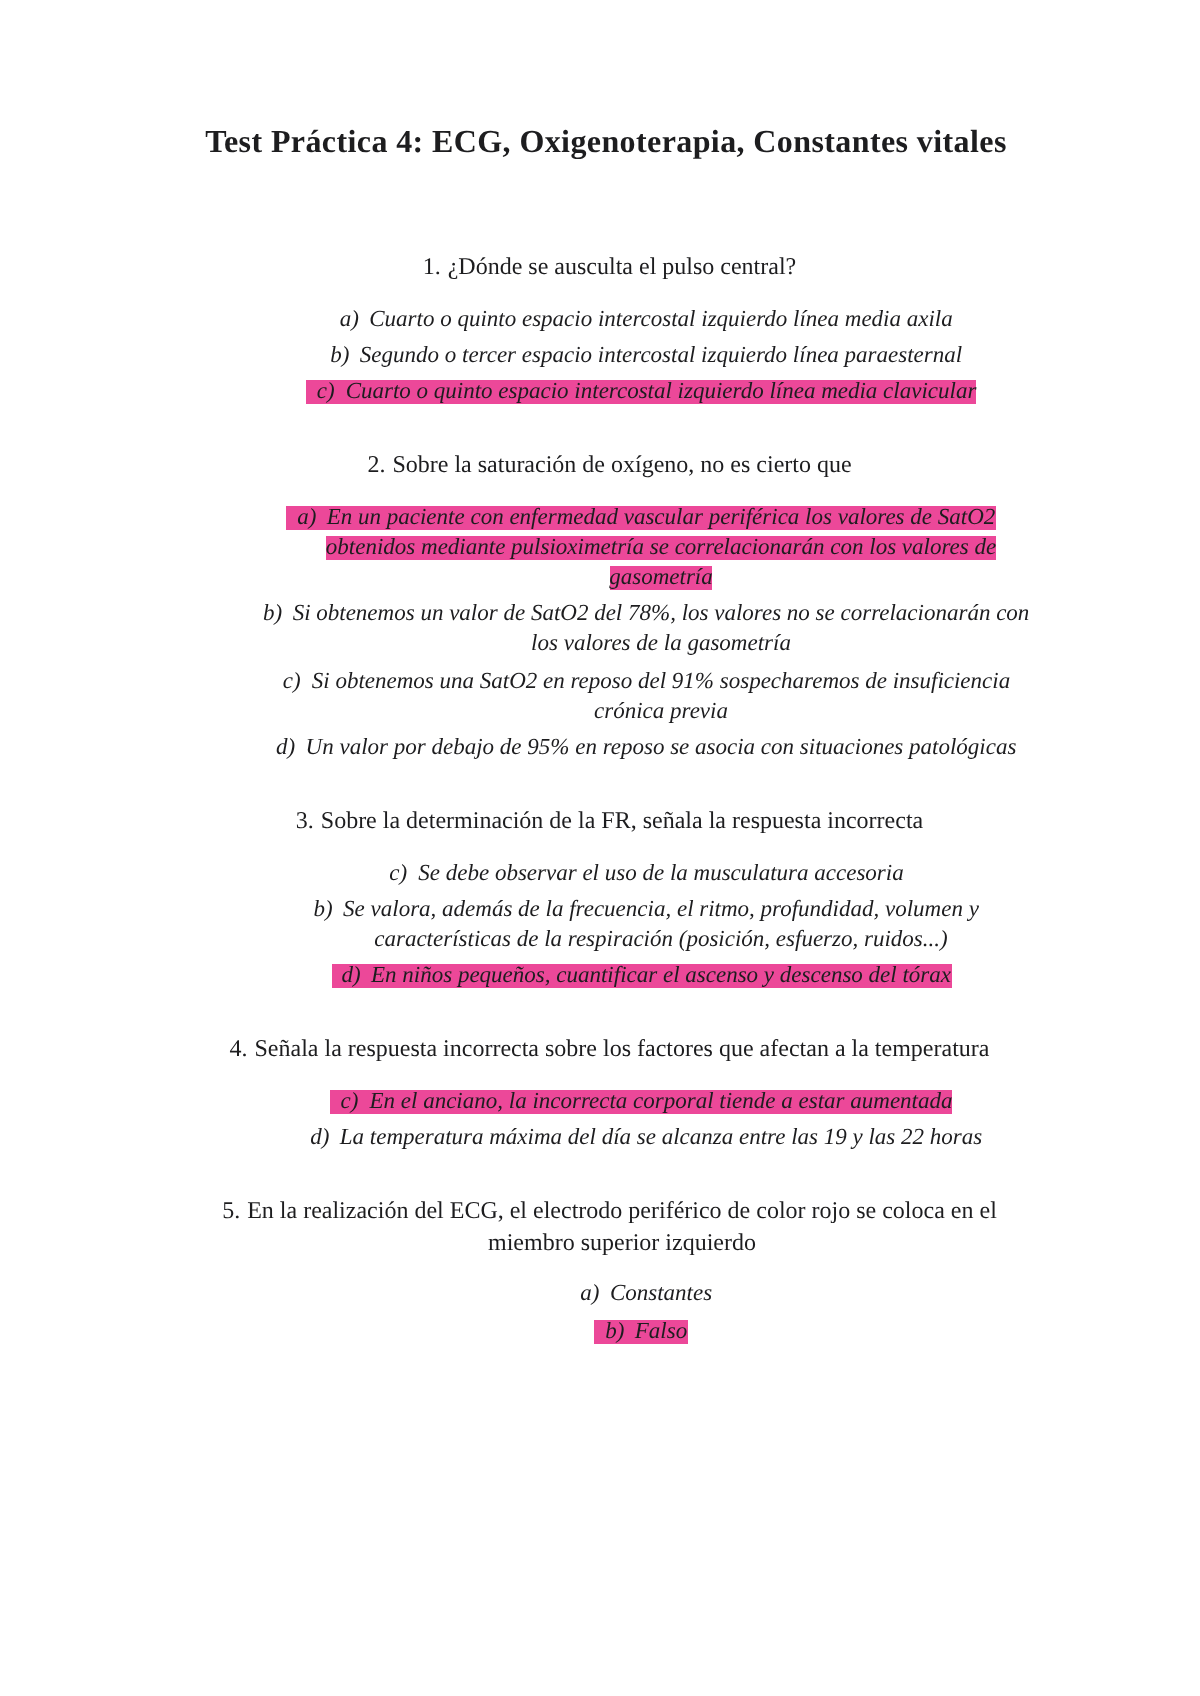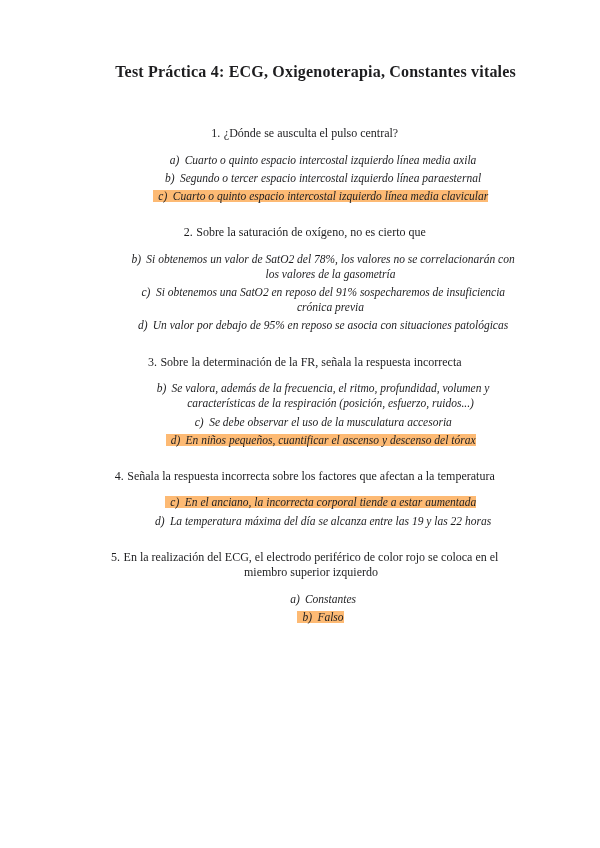--- a/index.html
+++ b/index.html
@@ -15,21 +15,21 @@
     background: #ffffff;
     padding: 62px 84px 40px 90px;
     font-family: "Liberation Serif", serif;
     color: #1d1d1f;
     overflow: hidden;
   }
   .title {
     font-size: 16px;
     line-height: 1.25;
     font-weight: bold;
-    text-align: right;
+    text-align: center;
     margin: 0 0 44px 0;
     letter-spacing: 0.2px;
   }
   .question {
     margin: 0 0 21px 0;
     text-align: center;
   }
   .q-line {
     font-size: 12px;
     line-height: 1.3;
@@ -60,21 +60,21 @@
     width: 20px;
     text-indent: 0;
   }
   .opt-inner {
     
   }
   .hl {
     background: #b9cde4;
   }
 </style>
-<style>.hl{background:#fdba74;}</style></head>
+<style>.hl{background:#ec4899;}</style></head>
 <body>
 
 <div class="page">
 
   <h1 class="title">Test Práctica 4: ECG, Oxigenoterapia, Constantes vitales</h1>
 
   <section class="question">
     <div class="q-line">
       <span class="q-num">1.</span><span class="q-text">¿Dónde se ausculta el pulso central?</span>
     </div>
@@ -83,33 +83,34 @@
       <li class="option"><span class="opt-inner"><span class="opt-letter">b)</span><span class="opt-text">Segundo o tercer espacio intercostal izquierdo línea paraesternal</span></span></li>
       <li class="option"><span class="opt-inner hl"><span class="opt-letter">c)</span><span class="opt-text">Cuarto o quinto espacio intercostal izquierdo línea media clavicular</span></span></li>
     </ul>
   </section>
 
   <section class="question">
     <div class="q-line">
       <span class="q-num">2.</span><span class="q-text">Sobre la saturación de oxígeno, no es cierto que</span>
     </div>
     <ul class="options">
+      <li class="option"><span class="opt-inner hl"><span class="opt-letter">a)</span><span class="opt-text">En un paciente con enfermedad vascular periférica los valores de SatO2 obtenidos mediante pulsioximetría se correlacionarán con los valores de gasometría</span></span></li>
       <li class="option"><span class="opt-inner"><span class="opt-letter">b)</span><span class="opt-text">Si obtenemos un valor de SatO2 del 78%, los valores no se correlacionarán con los valores de la gasometría</span></span></li>
       <li class="option"><span class="opt-inner"><span class="opt-letter">c)</span><span class="opt-text">Si obtenemos una SatO2 en reposo del 91% sospecharemos de insuficiencia crónica previa</span></span></li>
       <li class="option"><span class="opt-inner"><span class="opt-letter">d)</span><span class="opt-text">Un valor por debajo de 95% en reposo se asocia con situaciones patológicas</span></span></li>
     </ul>
   </section>
 
   <section class="question">
     <div class="q-line">
       <span class="q-num">3.</span><span class="q-text">Sobre la determinación de la FR, señala la respuesta incorrecta</span>
     </div>
     <ul class="options">
+      <li class="option"><span class="opt-inner"><span class="opt-letter">c)</span><span class="opt-text">Se debe observar el uso de la musculatura accesoria</span></span></li>
       <li class="option"><span class="opt-inner"><span class="opt-letter">b)</span><span class="opt-text">Se valora, además de la frecuencia, el ritmo, profundidad, volumen y características de la respiración (posición, esfuerzo, ruidos...)</span></span></li>
-      <li class="option"><span class="opt-inner"><span class="opt-letter">c)</span><span class="opt-text">Se debe observar el uso de la musculatura accesoria</span></span></li>
       <li class="option"><span class="opt-inner hl"><span class="opt-letter">d)</span><span class="opt-text">En niños pequeños, cuantificar el ascenso y descenso del tórax</span></span></li>
     </ul>
   </section>
 
   <section class="question">
     <div class="q-line">
       <span class="q-num">4.</span><span class="q-text">Señala la respuesta incorrecta sobre los factores que afectan a la temperatura</span>
     </div>
     <ul class="options">
       <li class="option"><span class="opt-inner hl"><span class="opt-letter">c)</span><span class="opt-text">En el anciano, la incorrecta corporal tiende a estar aumentada</span></span></li>

